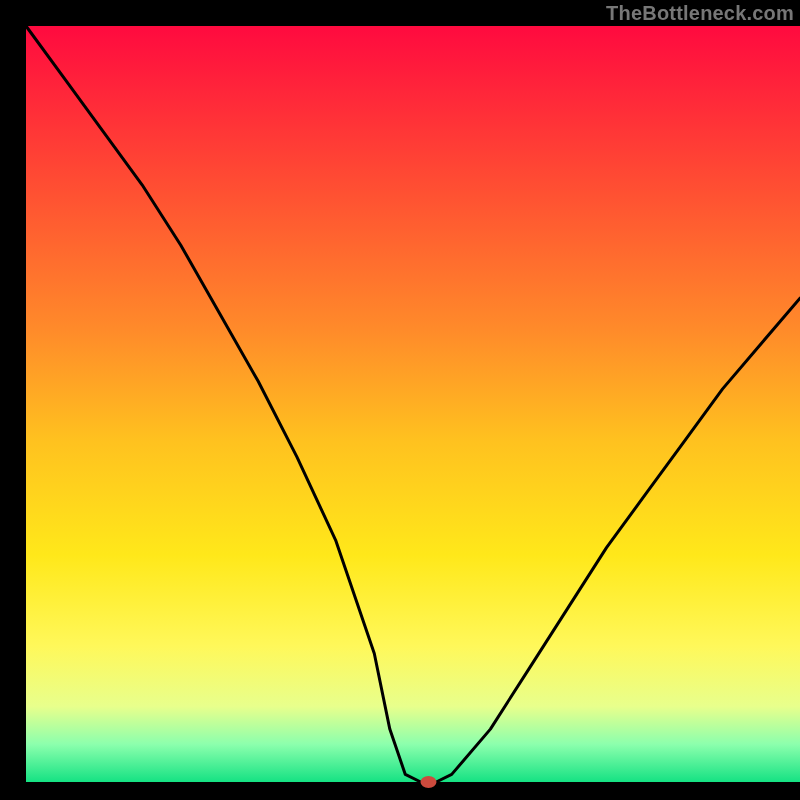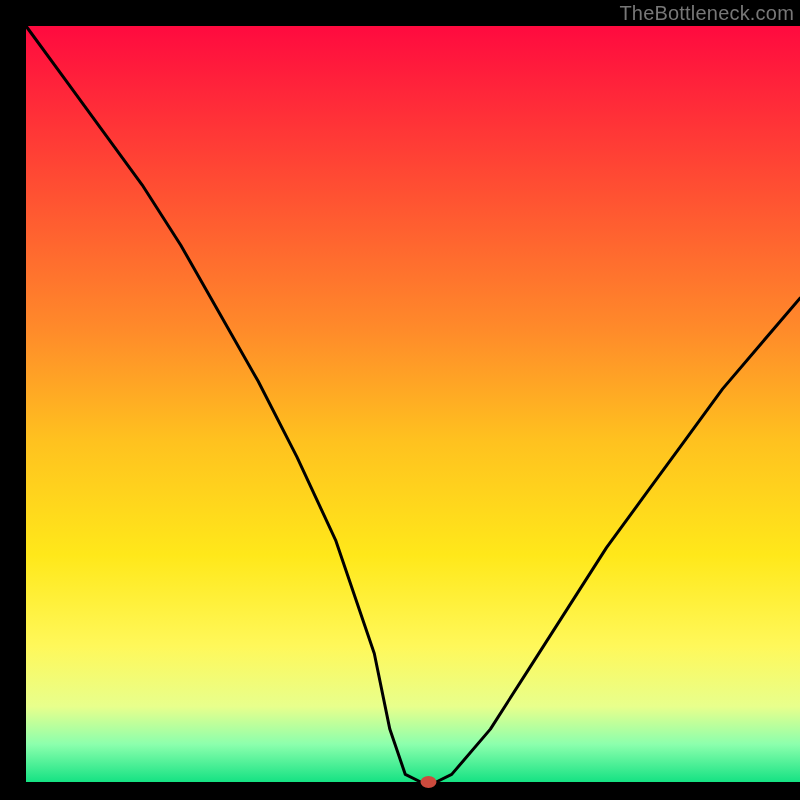--- a/index.html
+++ b/index.html
@@ -15,21 +15,21 @@
     position: relative;
     width: 800px;
     height: 800px;
   }
   .watermark {
     position: absolute;
     top: 2px;
     right: 6px;
     color: #777;
     font-size: 20px;
-    font-weight: 400;
+    font-weight: 700;
     letter-spacing: 0.2px;
     z-index: 10;
   }
   svg {
     display: block;
   }
 </style>
 </head>
 <body>
 

